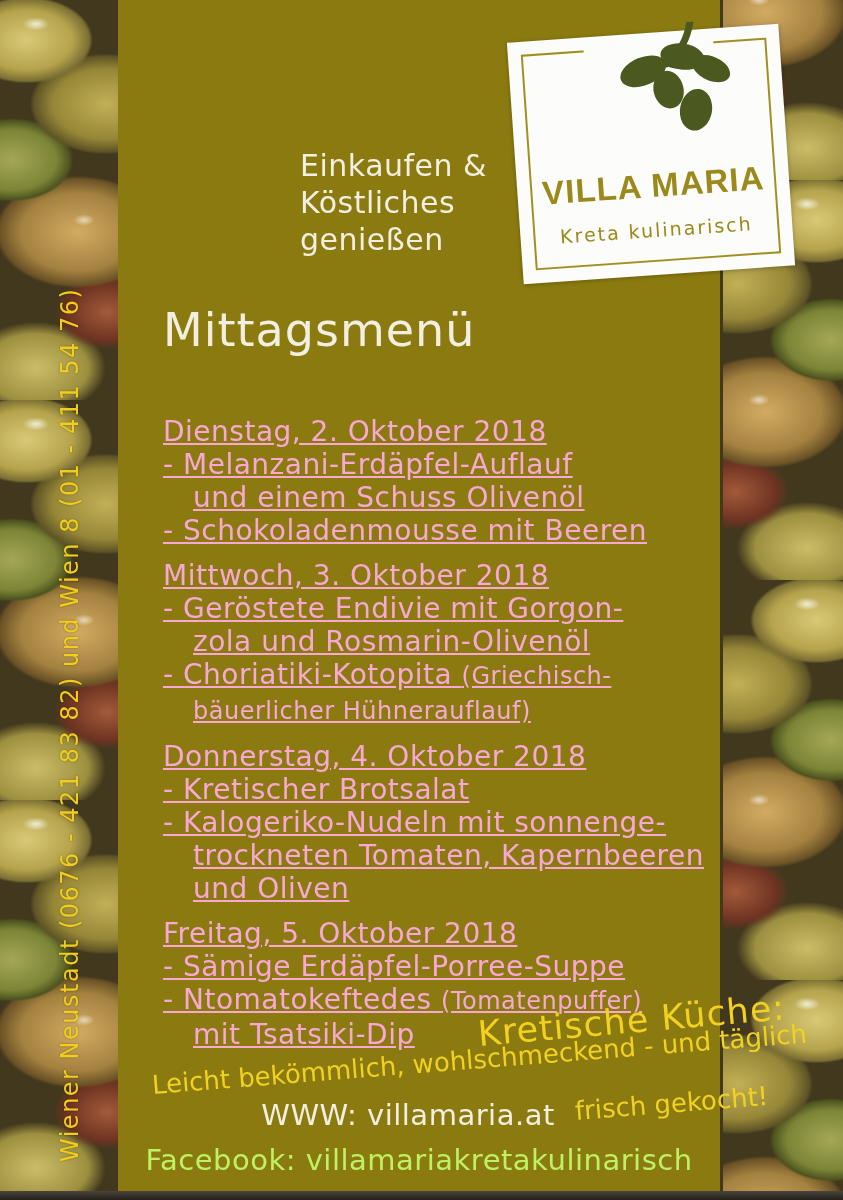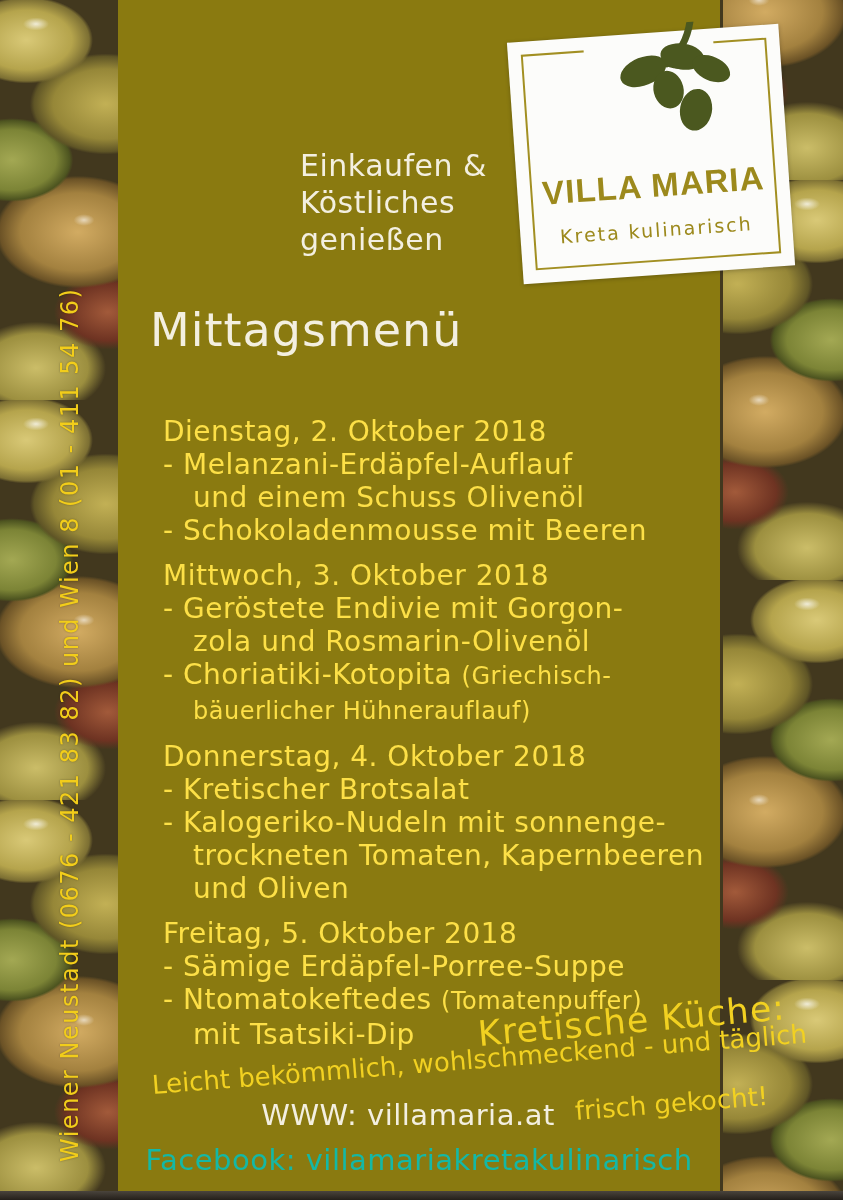--- a/index.html
+++ b/index.html
@@ -70,28 +70,28 @@
   }
   .logo-title span { background:#fcfcfa; padding:0 5px; }
   .logo-subtitle {
     position:absolute; left:0; top:186px; width:100%; text-align:center;
     font-size:19px; letter-spacing:2px; color:#9c891c;
   }
   .logo-subtitle span { background:#fcfcfa; padding:0 3px; }
 
   
   .menu-title {
-    position:absolute; left:150px; top:303px;
+    position:absolute; left:163px; top:303px;
     color:#f3efe0; font-size:46px; letter-spacing:1px;
   }
   .menu-subtitle {
     position:absolute; left:163px; top:358px;
     color:#f3efe0; font-size:24px;
   }
-  .menu-days { position:absolute; left:163px; top:415px; width:560px; color:#fde047; }
+  .menu-days { position:absolute; left:163px; top:415px; width:560px; color:#f9a8d4;text-decoration:underline; }
   .day-block { margin-bottom:12px; }
   .day-date { font-size:28px; line-height:33px; letter-spacing:.5px; }
   .menu-line { font-size:28px; line-height:33px; letter-spacing:.5px; }
   .menu-line.indent { padding-left:30px; }
   .menu-line .small { font-size:24px; }
 
   
   .footer-highlight {
     position:absolute; left:478px; top:1014px;
     color:#f2d121; font-size:35px; letter-spacing:1px;
@@ -107,21 +107,21 @@
     position:absolute; left:575px; top:1096px;
     color:#f2d121; font-size:26px; white-space:nowrap;
     transform:rotate(-4.5deg); transform-origin:0 50%; z-index:5;
   }
   .website-line {
     position:absolute; left:107px; top:1098px; width:602px; text-align:center;
     color:#f3efe0; font-size:29px; letter-spacing:.5px;
   }
   .facebook-line {
     position:absolute; left:118px; top:1143px; width:602px; text-align:center;
-    color:#14b8a6; font-size:29px; letter-spacing:.5px;
+    color:#bef264; font-size:29px; letter-spacing:.5px;
   }
 </style>
 </head>
 <body>
 
 <div class="poster">
 
   <div class="panel"></div>
 
   <div class="photo-strip left"></div>

